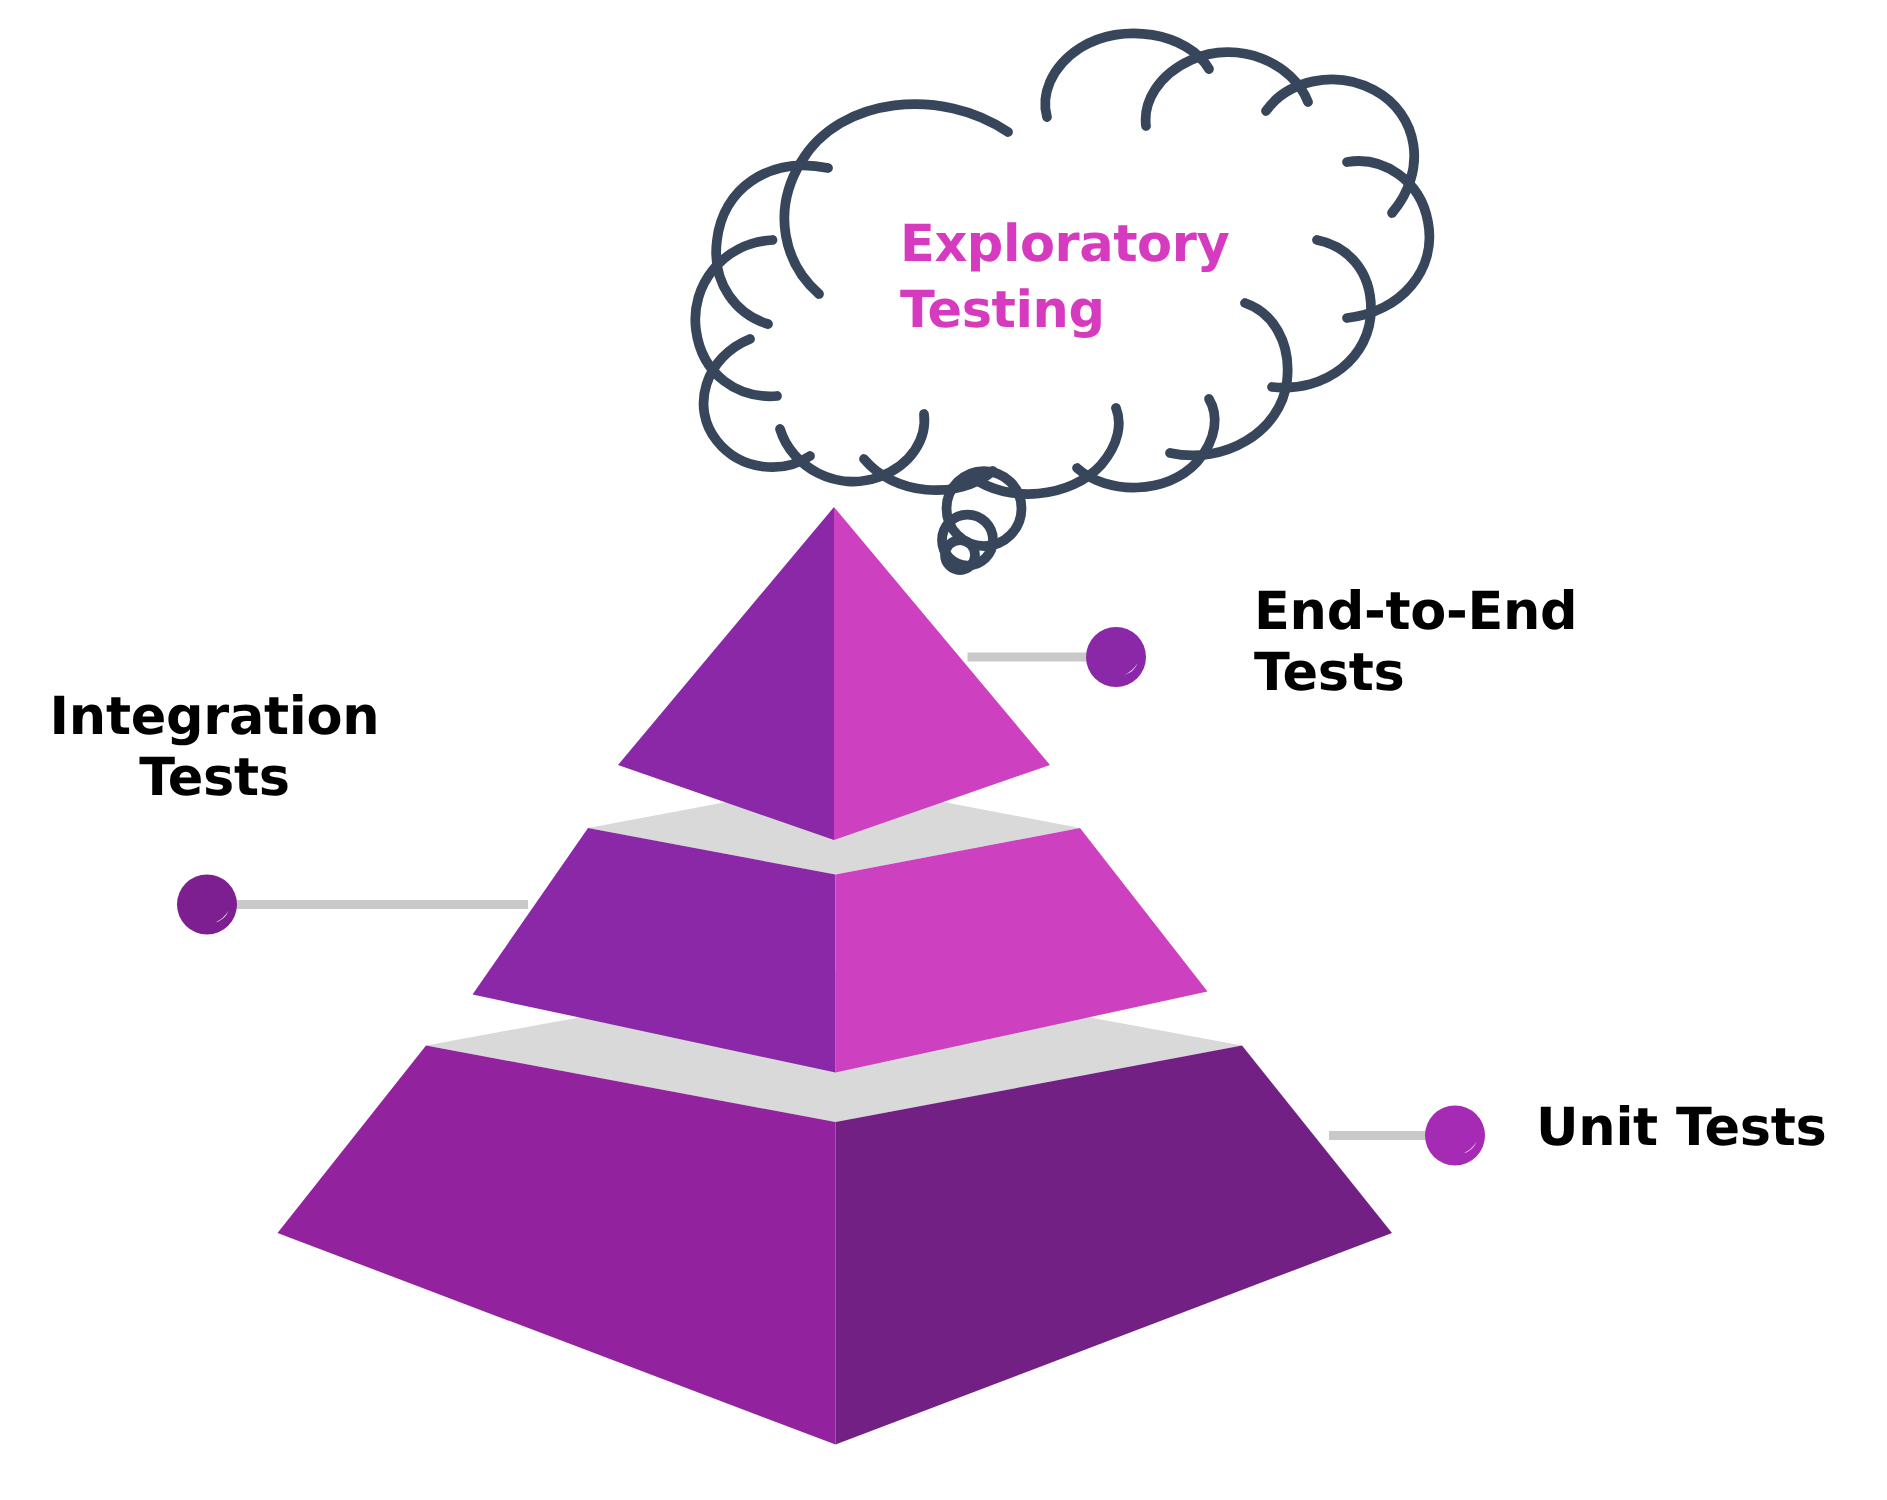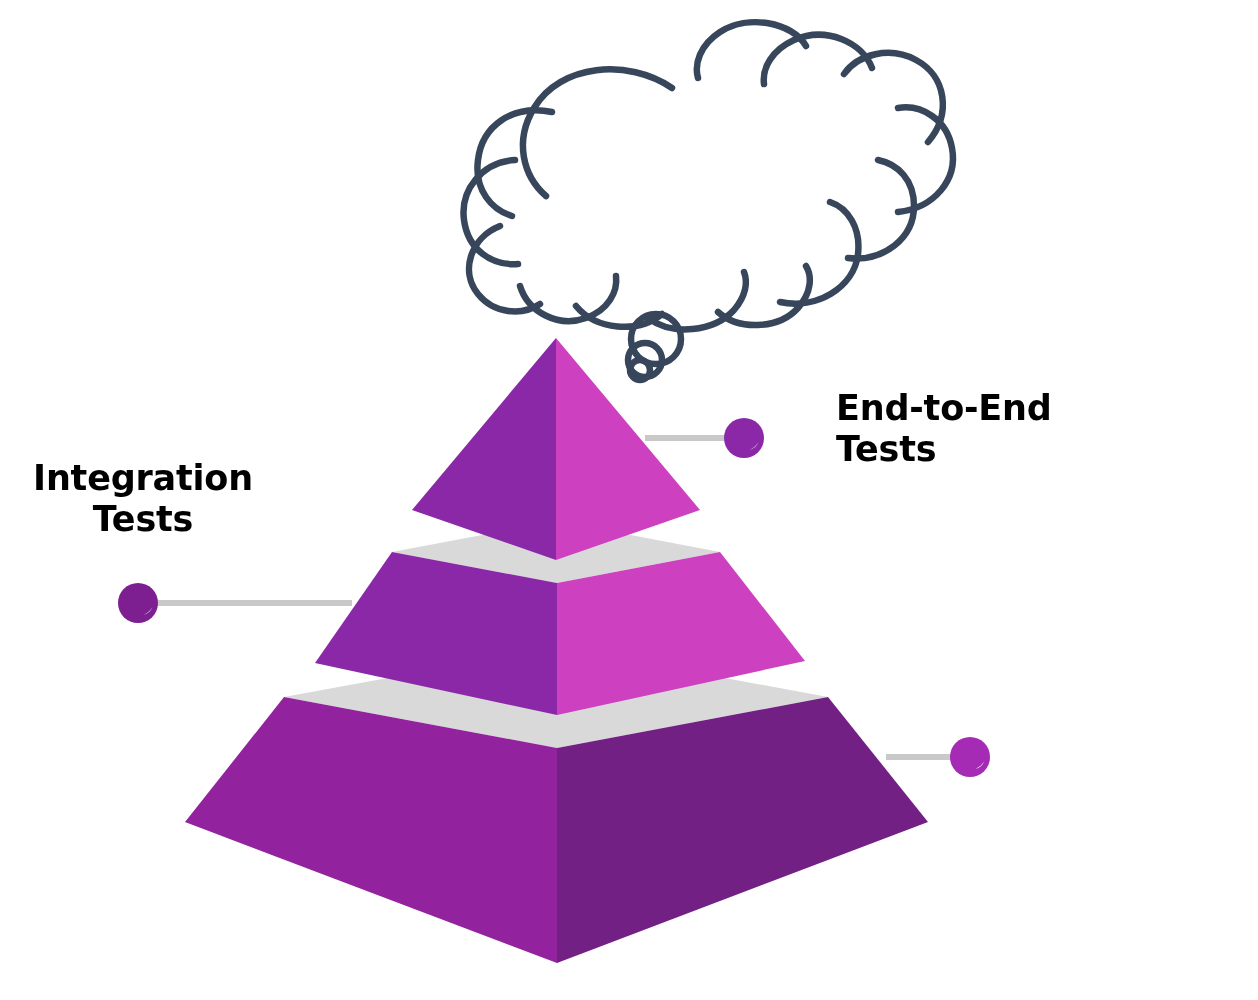--- a/index.html
+++ b/index.html
@@ -191,21 +191,24 @@
       </g>
 
       <g>
         <circle cx="656" cy="339" r="25"></circle>
         <circle cx="645" cy="360" r="17"></circle>
         <circle cx="640" cy="370" r="10"></circle>
       </g>
     </g>
   </svg>
 
+  <div id="bubble-text">Exploratory
+Testing</div>
 
   <div class="lbl" id="label-e2e">End-to-End
 Tests</div>
 
   <div class="lbl" id="label-integration">Integration
 Tests</div>
 
+  <div class="lbl" id="label-unit">Unit Tests</div>
 
 </div>
 
 </body></html>

